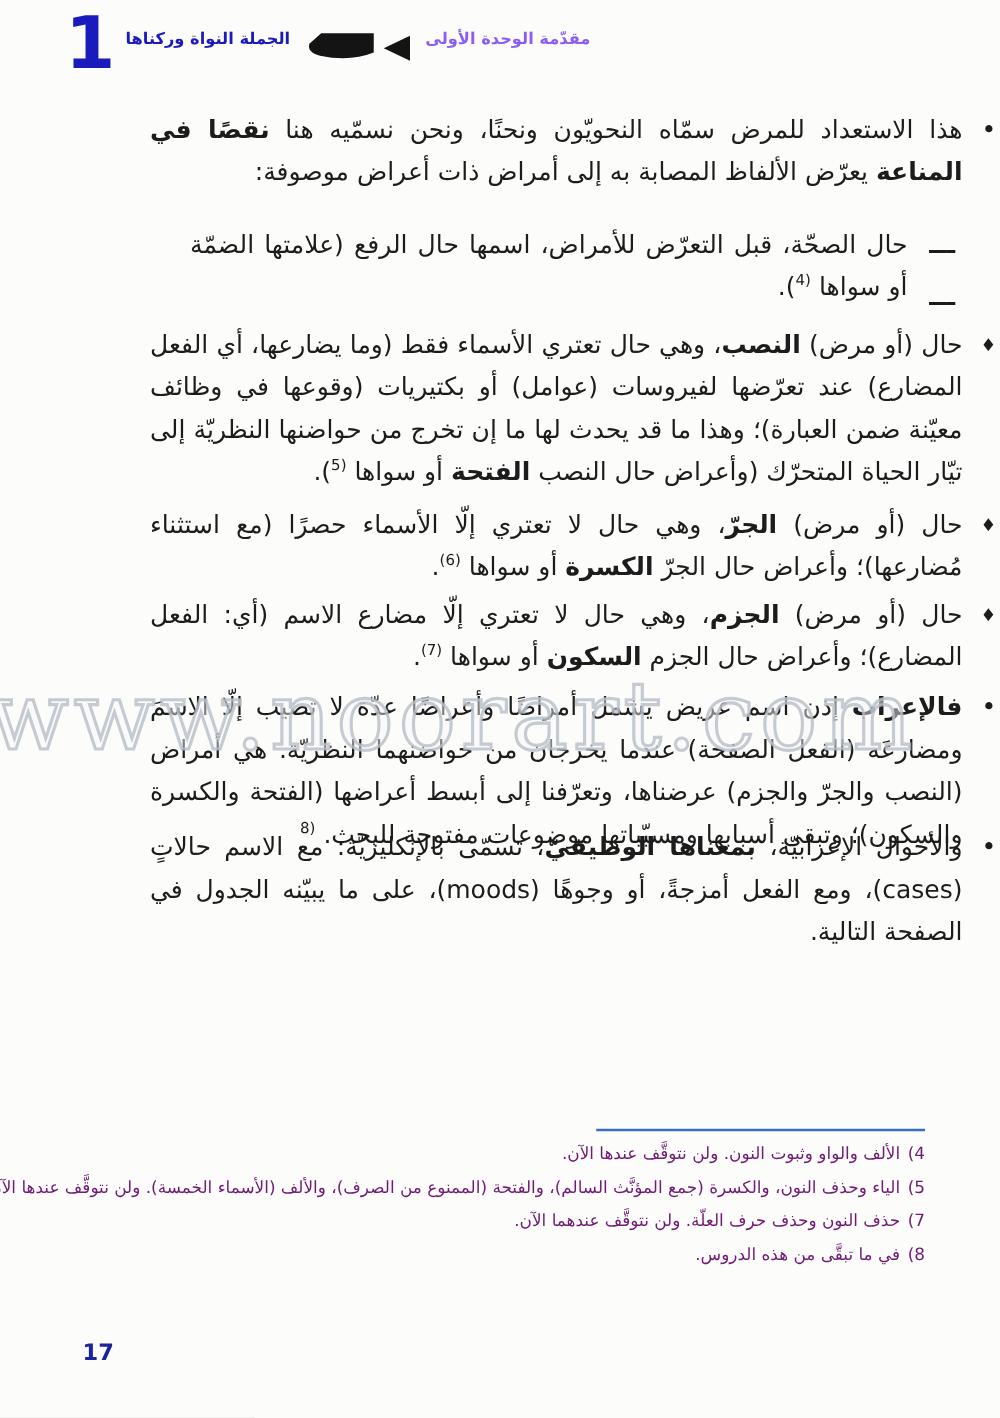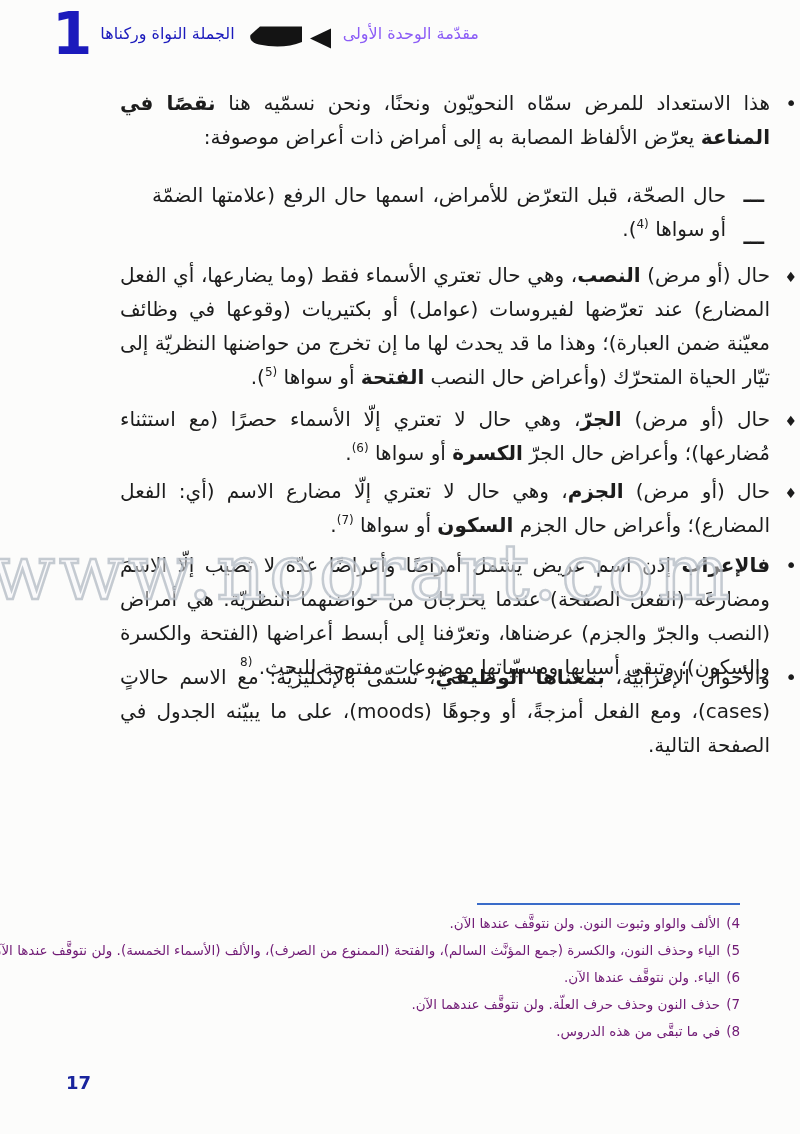--- a/index.html
+++ b/index.html
@@ -4,21 +4,21 @@
 <style>
   html,body{margin:0;padding:0;background:#e8e8e8;}
   .page{
     position:relative; width:800px; height:1134px; margin:0 auto;
     background:#fcfcfb; overflow:hidden;
     font-family:"DejaVu Sans", sans-serif; color:#1c1c1c;
   }
   
   .header{position:absolute; top:8px; left:52px; display:flex; align-items:flex-start; gap:10px;}
   .unit-number{font-size:58px; font-weight:bold; line-height:52px; letter-spacing:-2px;}
-  .hdr-txt{font-size:16px; font-weight:normal; margin-top:16px; white-space:nowrap;}
+  .hdr-txt{font-size:13px; font-weight:bold; margin-top:16px; white-space:nowrap;}
   .banner{margin-top:17px;}
   .blk{position:absolute; right:0; width:680px; padding-right:30px; box-sizing:border-box;
     direction:rtl; font-size:20px; line-height:34px; text-align:justify; color:#1c1c1c;}
   .blk .marker{position:absolute; right:3px; top:0;}
   .blk.dash{padding-right:74px; width:648px;}
   .blk.dash .marker{right:36px; font-weight:bold; letter-spacing:-2px;}
   .blk.diamond .marker{font-size:14px; top:2px;}
   .b{font-weight:bold;}
   .sup{font-size:12px; vertical-align:super; line-height:0;}
   
@@ -89,23 +89,20 @@
 
   <div class="fn-sep"></div>
   <div class="footnotes">
     <div class="fn-row">
       <span class="fn-label">4)</span><span>الألف والواو وثبوت النون. ولن نتوقَّف عندها الآن.</span>
     </div>
     <div class="fn-row">
       <span class="fn-label">5)</span><span>الياء وحذف النون، والكسرة (جمع المؤنَّث السالم)، والفتحة (الممنوع من الصرف)، والألف (الأسماء الخمسة). ولن نتوقَّف عندها الآن.</span>
     </div>
     <div class="fn-row">
-      <span class="fn-label">6)</span><span>الياء. ولن نتوقَّف عندها الآن.</span>
-    </div>
-    <div class="fn-row">
       <span class="fn-label">7)</span><span>حذف النون وحذف حرف العلّة. ولن نتوقَّف عندهما الآن.</span>
     </div>
     <div class="fn-row">
       <span class="fn-label">8)</span><span>في ما تبقَّى من هذه الدروس.</span>
     </div>
   </div>
 
   <div class="page-number" style="color:#19249d">17</div>
 </div>
 

